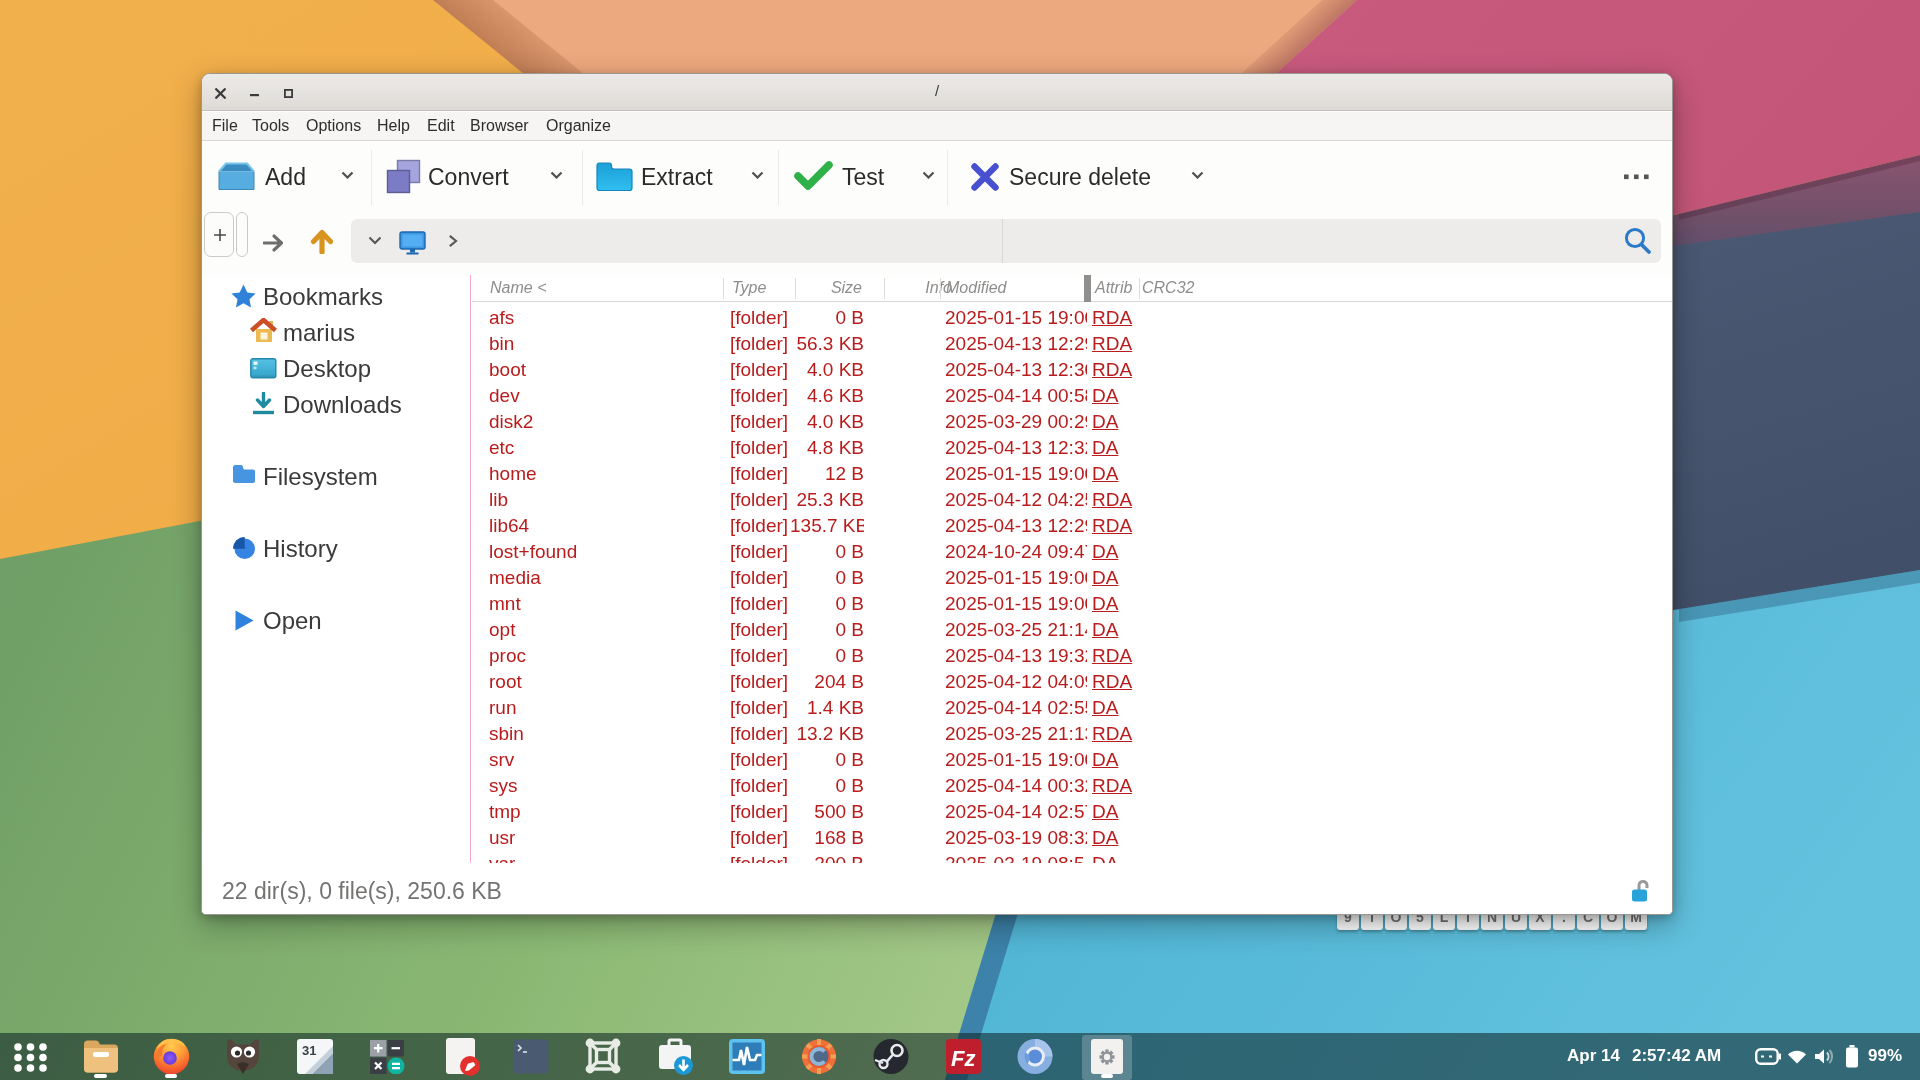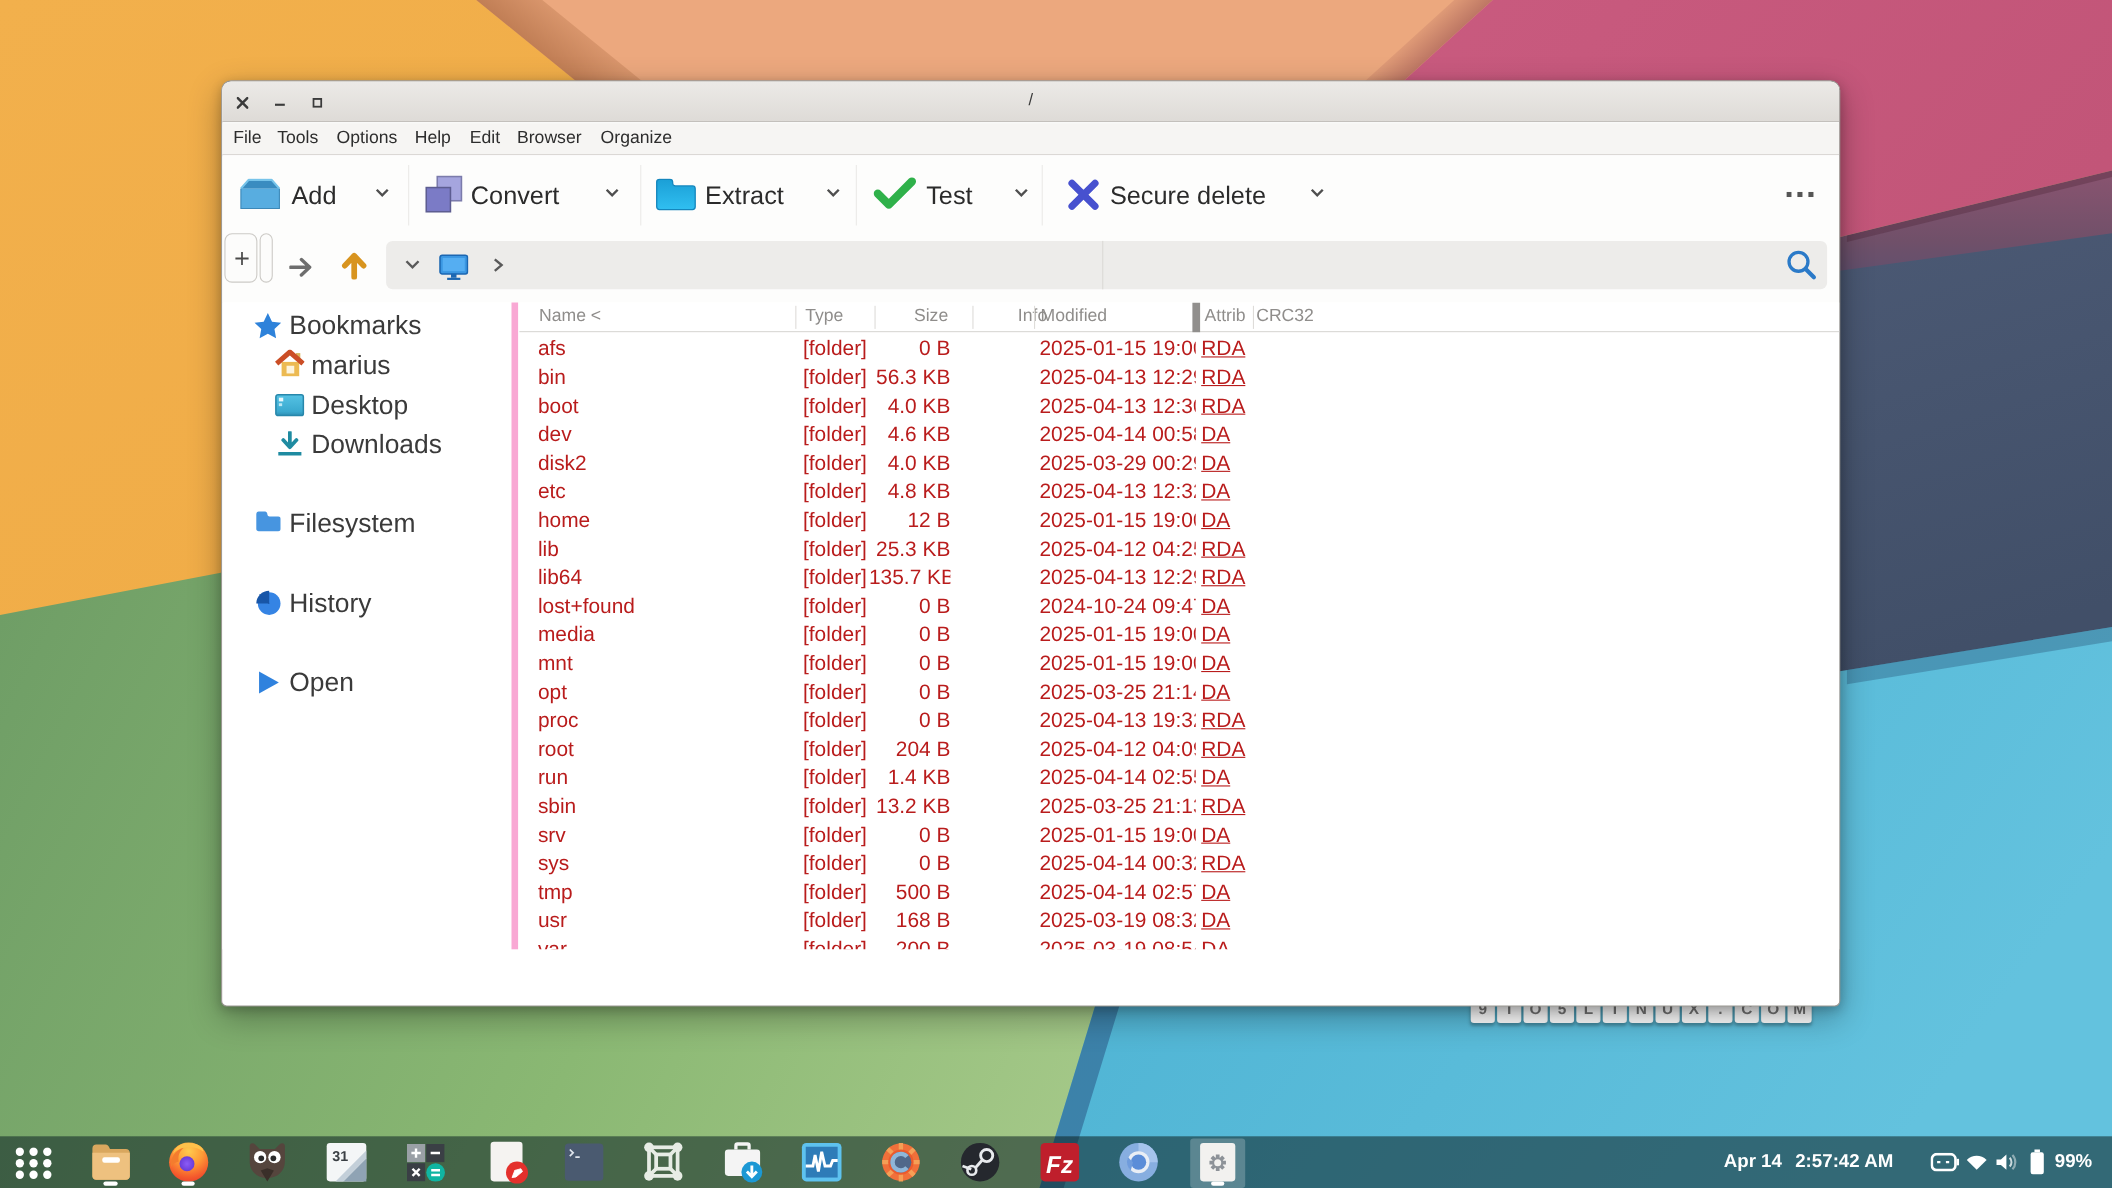--- a/index.html
+++ b/index.html
@@ -18,25 +18,25 @@
 .menu { position:absolute; top:5px; font-size:16px; color:#2d2d2d; }
 #toolbar { position:absolute; left:0; top:68px; width:100%; height:71px; background:#fdfdfc; }
 .tsep { position:absolute; top:8px; width:1px; height:55px; background:#eceae8; }
 .tlabel { position:absolute; top:22px; font-size:23px; color:#2b2b2b; }
 .chev { position:absolute; width:13px; height:8px; }
 #navbar { position:absolute; left:0; top:139px; width:100%; height:62px; background:#fdfdfc; }
 .navbtn { position:absolute; top:138px; height:45px; background:#fcfcfb; border:1px solid #cccac6; border-radius:7px; }
 #pathbar { position:absolute; left:149px; top:145px; width:1310px; height:44px; background:#edecea; border-radius:6px; }
 #pathdiv { position:absolute; left:651px; top:0; width:1px; height:44px; background:#dbd9d6; }
 
-#sidebar { position:absolute; left:0; top:201px; width:269px; height:588px; background:#fff; border-right:6px solid #f9a8d4; }
+#sidebar { position:absolute; left:0; top:201px; width:269px; height:588px; background:#fff; border-right:1px solid #f9a8d4; }
 .side-item { position:absolute; font-size:24px; color:#3a3a3a; }
 
 #flist { position:absolute; left:270px; top:201px; width:1201px; height:588px; background:#fff; overflow:hidden; }
-#fhead { position:absolute; left:0; top:0; width:100%; height:27px; border-bottom:1px solid #d9d7d4; color:#8f8d8b; font-size:16px; }
+#fhead { position:absolute; left:0; top:0; width:100%; height:27px; border-bottom:1px solid #d9d7d4; color:#8f8d8b; font-size:16px;font-style:italic; }
 .hsep { position:absolute; top:3px; width:1px; height:21px; background:#dedcd9; }
 .hlab { position:absolute; top:4px; }
 .row { position:absolute; left:0; width:100%; height:26px; font-size:19px; color:#b91c1c; }
 .row span { position:absolute; top:4px; white-space:nowrap; }
 .c-name { left:17px; }
 .c-type { left:258px; }
 .c-size { left:318px; width:74px; text-align:right; overflow:hidden; }
 .c-mod  { left:473px; width:142px; overflow:hidden; }
 .c-att  { left:620px;text-decoration:underline; }
 #statusbar { position:absolute; left:0; top:789px; width:100%; height:53px; background:#fff; }
@@ -440,20 +440,27 @@
           <span class="c-att">DA</span>
         </div>
 <div class="row" style="top:574px">
           <span class="c-name">var</span>
           <span class="c-type">[folder]</span>
           <span class="c-size">200 B</span>
           <span class="c-mod">2025-03-19 08:54:1</span>
           <span class="c-att">DA</span>
         </div>
  </div>
+ <div id="statusbar">
+  <div id="statustext">22 dir(s), 0 file(s), 250.6 KB</div>
+  <svg class="abs" style="left:1427px;top:17px" width="21" height="23">
+          <path d="M10 10 L10 5.5 C10 2.8 12 1.5 14 1.5 C16 1.5 18 2.8 18 5.5 L18 8" fill="none" stroke="#9a9a9a" stroke-width="3"></path>
+          <rect x="3" y="9.5" width="15" height="12" rx="2.5" fill="#28a3da"></rect>
+        </svg>
+ </div>
 </div>
 <div id="taskbar">
  <svg class="abs" style="left:14px;top:10px" width="34" height="29">
         <g fill="#fff">
           <circle cx="4" cy="4" r="3.8"></circle>
           <circle cx="16.5" cy="4" r="3.8"></circle>
           <circle cx="29" cy="4" r="3.8"></circle>
           <circle cx="4" cy="14.5" r="3.8"></circle>
           <circle cx="16.5" cy="14.5" r="3.8"></circle>
           <circle cx="29" cy="14.5" r="3.8"></circle>

